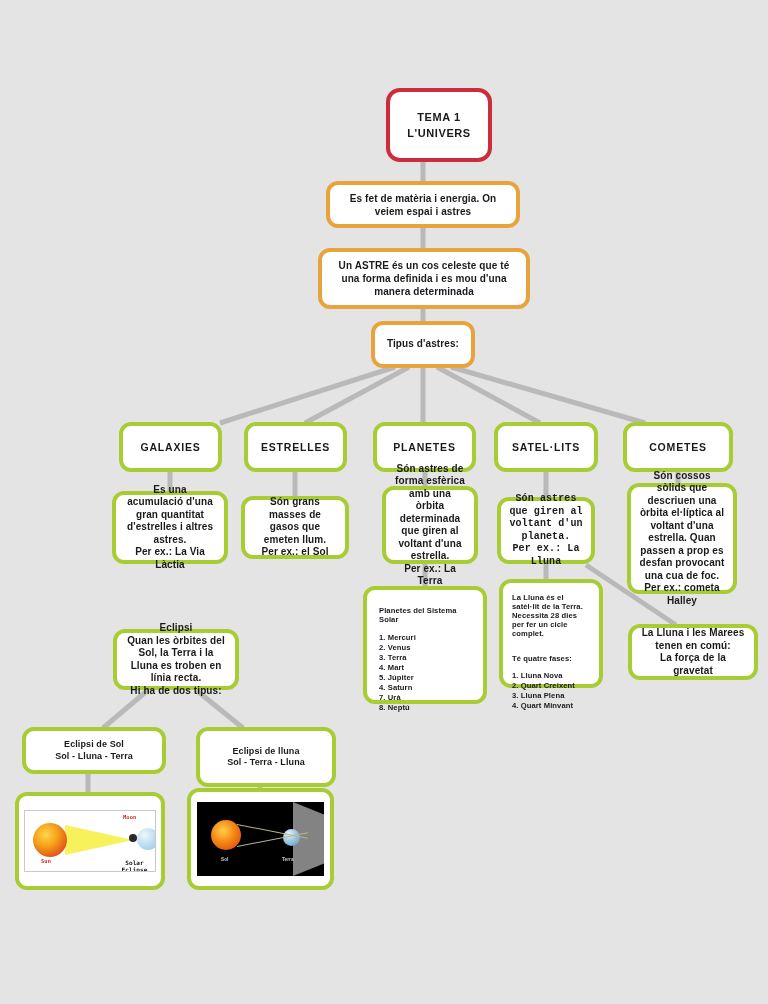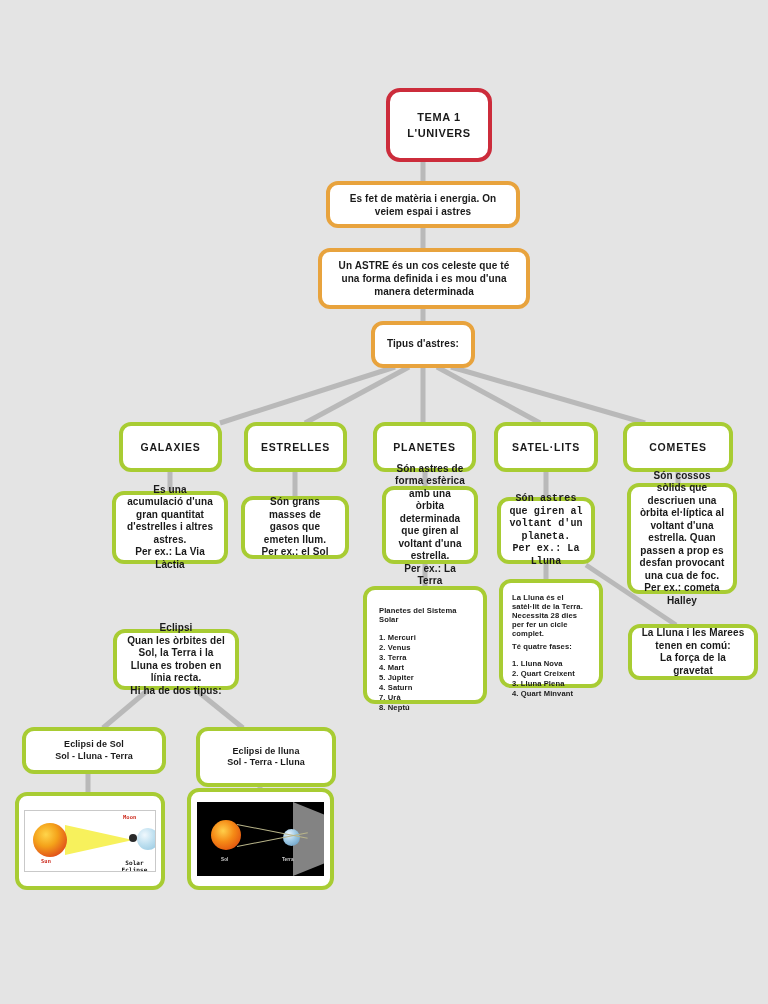--- a/index.html
+++ b/index.html
@@ -257,21 +257,21 @@
       <li>3. Terra</li>
       <li>4. Mart</li>
       <li>5. Júpiter</li>
       <li>4. Saturn</li>
       <li>7. Urà</li>
       <li>8. Neptú</li>
     </ol>
   </div>
 
   <div class="node green list-node" style="left:499px; top:579px; width:104px; height:109px; padding:10px 9px;">
-    <div class="lead" style="margin-bottom:4px;">La Lluna és el satèl·lit de la Terra. Necessita 28 dies per fer un cicle complet.</div>
+    <div class="lead" style="margin-bottom:16px;">La Lluna és el satèl·lit de la Terra. Necessita 28 dies per fer un cicle complet.</div>
     <div class="lead" style="margin-bottom:8px;">Té quatre fases:</div>
     <ol>
       <li>1. Lluna Nova</li>
       <li>2. Quart Creixent</li>
       <li>3. Lluna Plena</li>
       <li>4. Quart Minvant</li>
     </ol>
   </div>
 
   <div class="node green t-small txt-node" style="left:628px; top:624px; width:130px; height:56px;">

